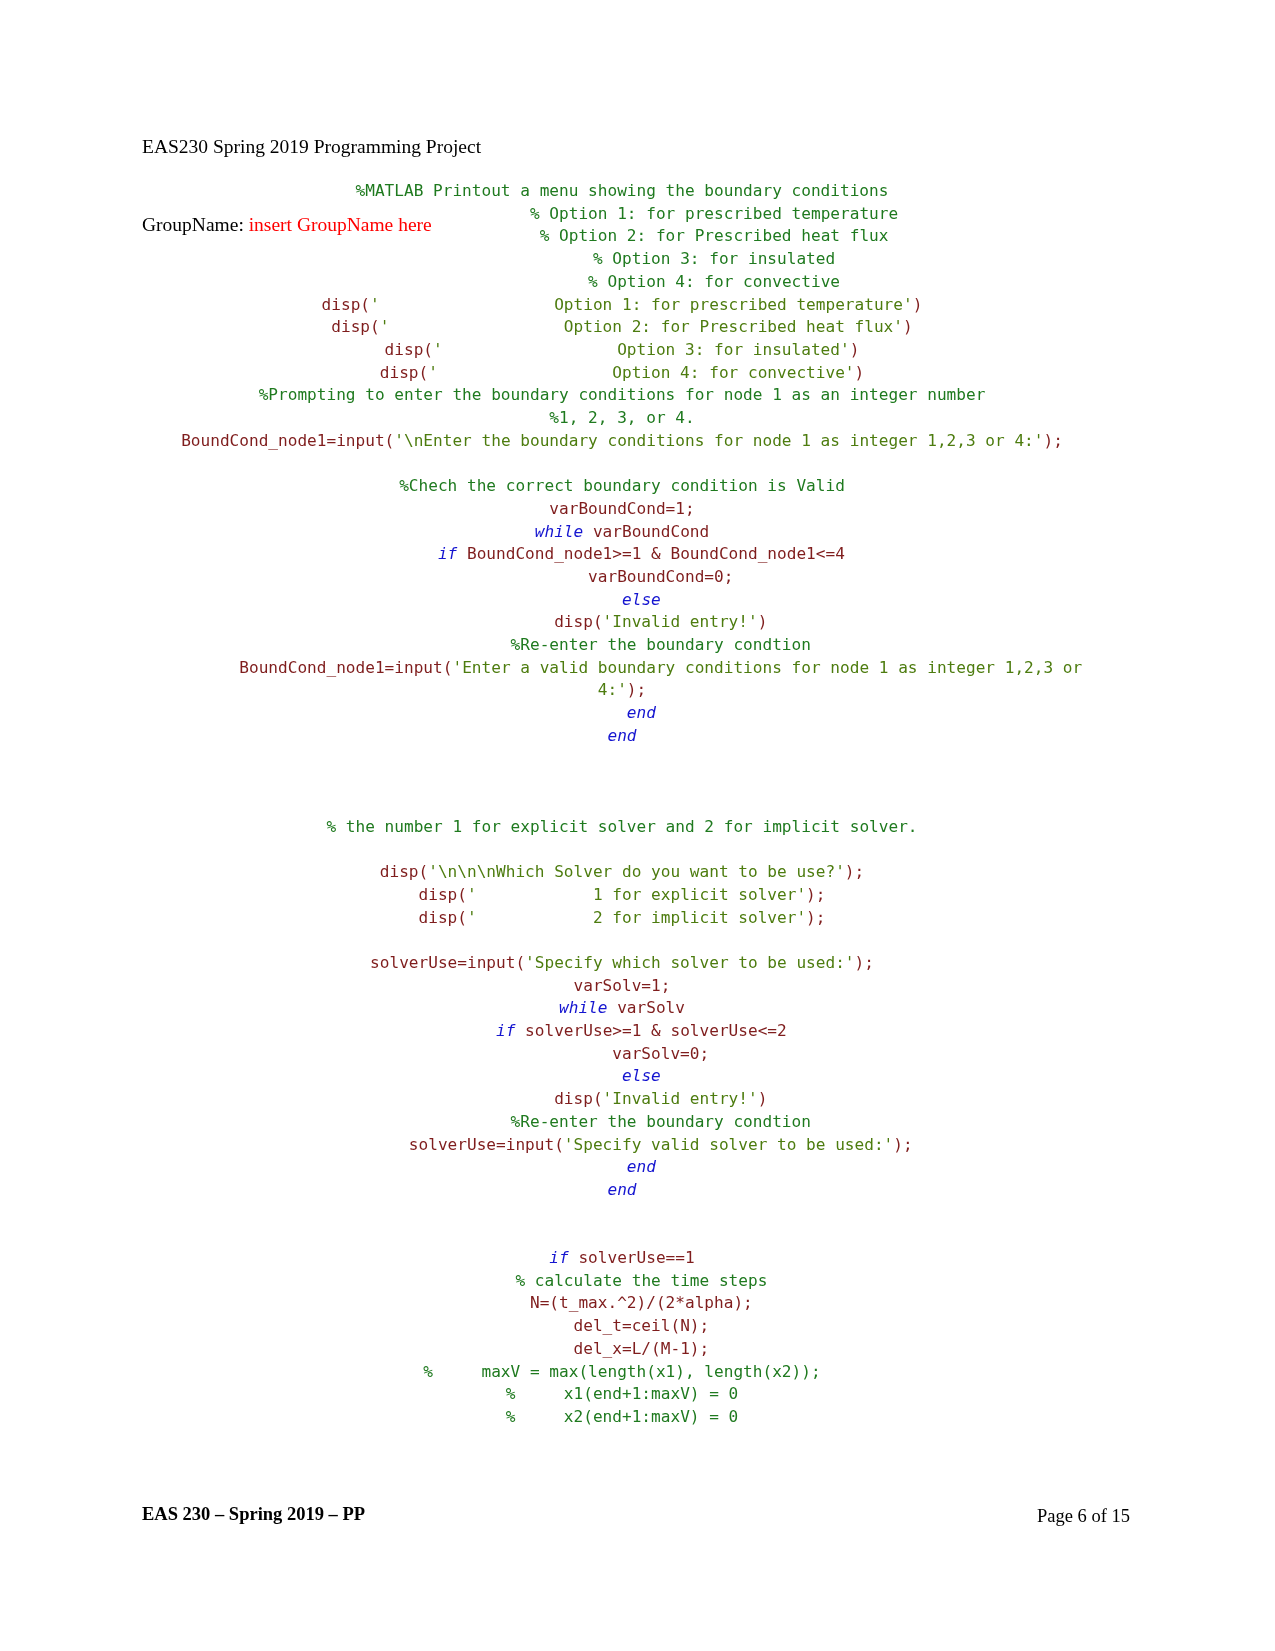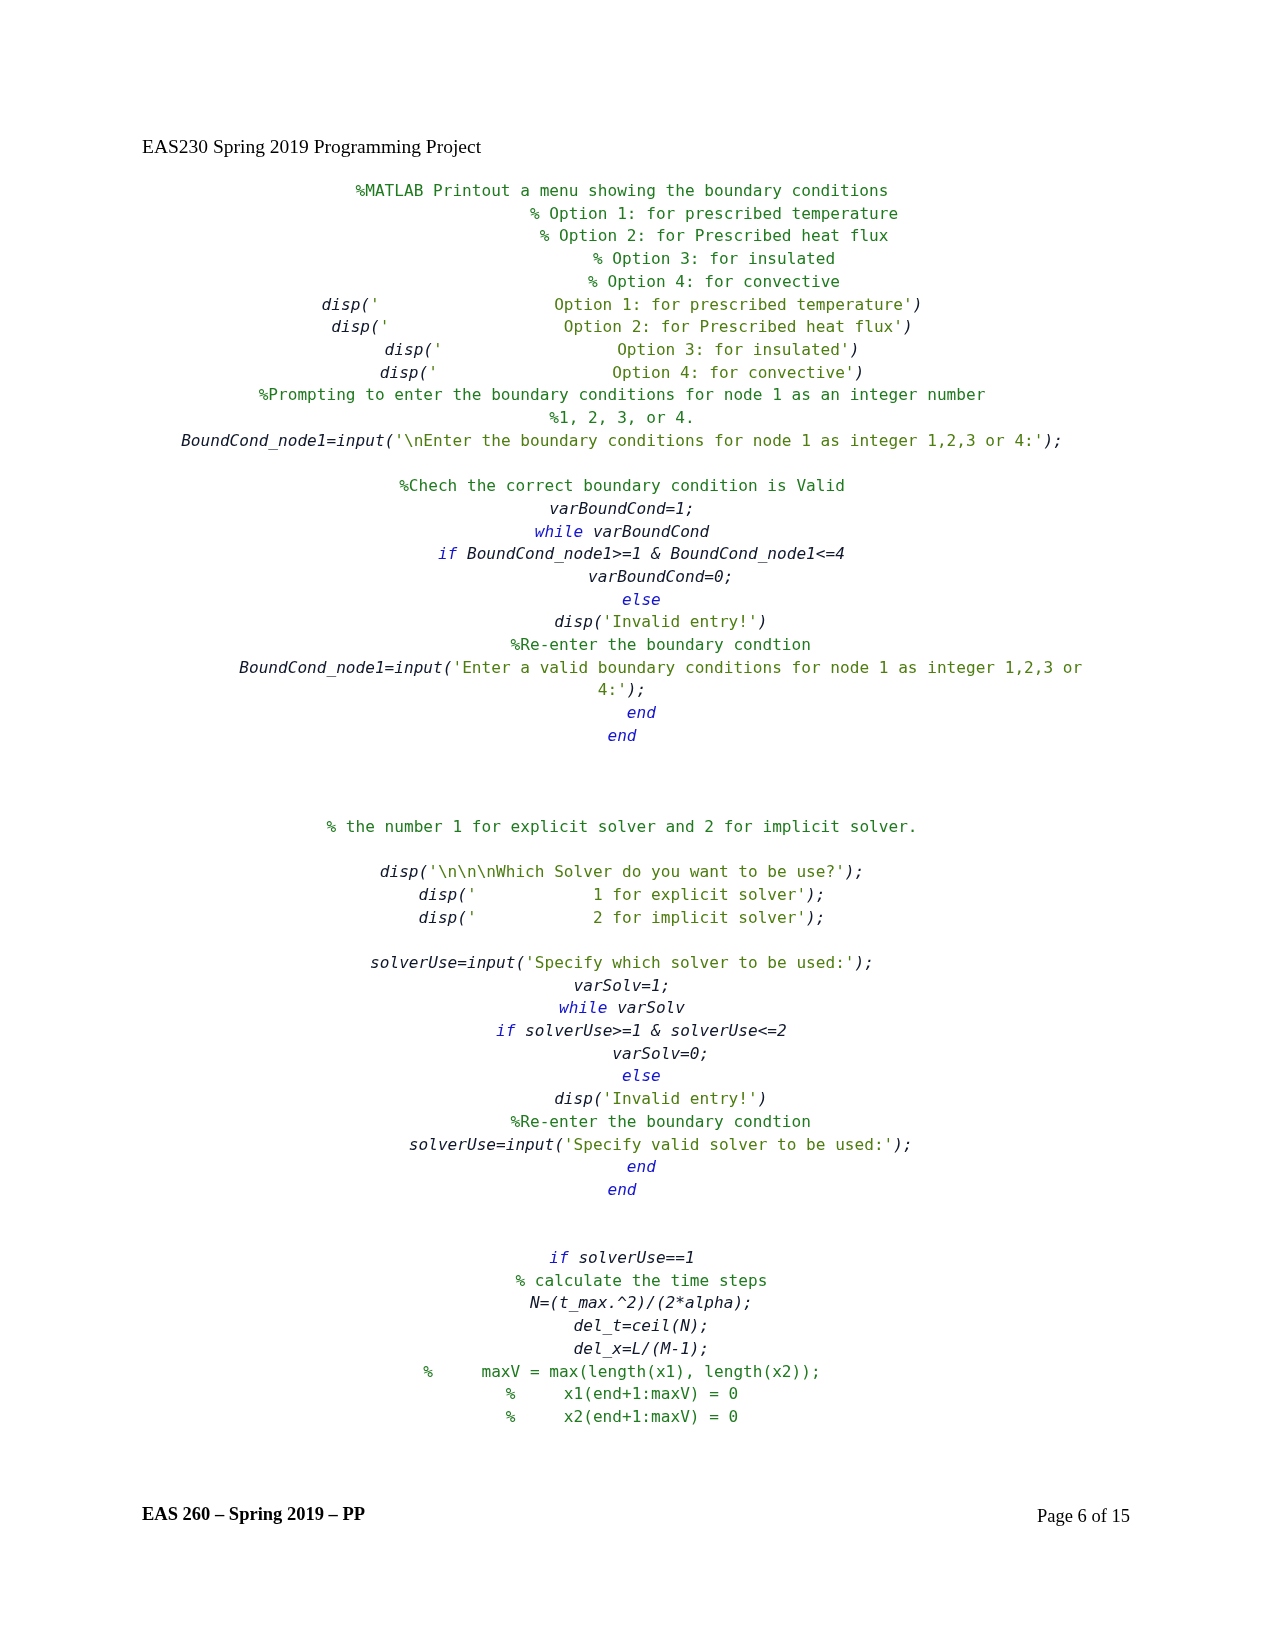--- a/index.html
+++ b/index.html
@@ -52,21 +52,21 @@
     text-align: center;
   }
   .code .ln {
     display: block;
     min-height: 22.7px;
     white-space: pre-wrap;
   }
   .cm   { color: #1f7a1f; }   
   .str  { color: #4d7c0f; }   
   .kw   { color: #1515d0; font-style: italic; }   
-  .id   { color: #0f172a; font-style: italic; }   
+  .id   { color: #7f1d1d; }   
 
   
   .footer-page {
     position: absolute;
     right: 145px;
     top: 1470px;
     font-family: "Liberation Serif", serif;
     font-size: 18.5px;
     color: #000000;
     white-space: pre;
@@ -83,20 +83,21 @@
     white-space: pre;
   }
 </style>
 </head>
 <body>
 
 <div class="page">
 
   <div class="header">
     <span class="header-line">EAS230 Spring 2019 Programming Project</span>
+    <span class="header-line"><span>GroupName: </span><span class="red">insert GroupName here</span></span>
   </div>
 
   <div class="code" id="code-block"><span class="ln"><span class="cm">%MATLAB Printout a menu showing the boundary conditions</span></span><span class="ln"><span class="cm">                   % Option 1: for prescribed temperature</span></span><span class="ln"><span class="cm">                   % Option 2: for Prescribed heat flux</span></span><span class="ln"><span class="cm">                   % Option 3: for insulated</span></span><span class="ln"><span class="cm">                   % Option 4: for convective</span></span><span class="ln"><span class="id">disp(</span><span class="str">'                  Option 1: for prescribed temperature'</span><span class="id">)</span></span><span class="ln"><span class="id">disp(</span><span class="str">'                  Option 2: for Prescribed heat flux'</span><span class="id">)</span></span><span class="ln"><span class="id">disp(</span><span class="str">'                  Option 3: for insulated'</span><span class="id">)</span></span><span class="ln"><span class="id">disp(</span><span class="str">'                  Option 4: for convective'</span><span class="id">)</span></span><span class="ln"><span class="cm">%Prompting to enter the boundary conditions for node 1 as an integer number</span></span><span class="ln"><span class="cm">%1, 2, 3, or 4.</span></span><span class="ln"><span class="id">BoundCond_node1=input(</span><span class="str">'\nEnter the boundary conditions for node 1 as integer 1,2,3 or 4:'</span><span class="id">);</span></span><span class="ln"><span class="id"></span>​</span><span class="ln"><span class="cm">%Chech the correct boundary condition is Valid</span></span><span class="ln"><span class="id">varBoundCond=1;</span></span><span class="ln"><span class="kw">while</span><span class="id"> varBoundCond</span></span><span class="ln"><span class="id">    </span><span class="kw">if</span><span class="id"> BoundCond_node1&gt;=1 &amp; BoundCond_node1&lt;=4</span></span><span class="ln"><span class="id">        varBoundCond=0;</span></span><span class="ln"><span class="id">    </span><span class="kw">else</span></span><span class="ln"><span class="id">        disp(</span><span class="str">'Invalid entry!'</span><span class="id">)</span></span><span class="ln"><span class="id">        </span><span class="cm">%Re-enter the boundary condtion</span></span><span class="ln"><span class="id">        BoundCond_node1=input(</span><span class="str">'Enter a valid boundary conditions for node 1 as integer 1,2,3 or 4:'</span><span class="id">);</span></span><span class="ln"><span class="id">    </span><span class="kw">end</span></span><span class="ln"><span class="kw">end</span></span><span class="ln"><span class="id"></span>​</span><span class="ln"><span class="id"></span>​</span><span class="ln"><span class="id"></span>​</span><span class="ln"><span class="cm">% the number 1 for explicit solver and 2 for implicit solver.</span></span><span class="ln"><span class="id"></span>​</span><span class="ln"><span class="id">disp(</span><span class="str">'\n\n\nWhich Solver do you want to be use?'</span><span class="id">);</span></span><span class="ln"><span class="id">disp(</span><span class="str">'            1 for explicit solver'</span><span class="id">);</span></span><span class="ln"><span class="id">disp(</span><span class="str">'            2 for implicit solver'</span><span class="id">);</span></span><span class="ln"><span class="id"></span>​</span><span class="ln"><span class="id">solverUse=input(</span><span class="str">'Specify which solver to be used:'</span><span class="id">);</span></span><span class="ln"><span class="id">varSolv=1;</span></span><span class="ln"><span class="kw">while</span><span class="id"> varSolv</span></span><span class="ln"><span class="id">    </span><span class="kw">if</span><span class="id"> solverUse&gt;=1 &amp; solverUse&lt;=2</span></span><span class="ln"><span class="id">        varSolv=0;</span></span><span class="ln"><span class="id">    </span><span class="kw">else</span></span><span class="ln"><span class="id">        disp(</span><span class="str">'Invalid entry!'</span><span class="id">)</span></span><span class="ln"><span class="id">        </span><span class="cm">%Re-enter the boundary condtion</span></span><span class="ln"><span class="id">        solverUse=input(</span><span class="str">'Specify valid solver to be used:'</span><span class="id">);</span></span><span class="ln"><span class="id">    </span><span class="kw">end</span></span><span class="ln"><span class="kw">end</span></span><span class="ln"><span class="id"></span>​</span><span class="ln"><span class="id"></span>​</span><span class="ln"><span class="kw">if</span><span class="id"> solverUse==1</span></span><span class="ln"><span class="id">    </span><span class="cm">% calculate the time steps</span></span><span class="ln"><span class="id">    N=(t_max.^2)/(2*alpha);</span></span><span class="ln"><span class="id">    del_t=ceil(N);</span></span><span class="ln"><span class="id">    del_x=L/(M-1);</span></span><span class="ln"><span class="cm">%     maxV = max(length(x1), length(x2));</span></span><span class="ln"><span class="cm">%     x1(end+1:maxV) = 0</span></span><span class="ln"><span class="cm">%     x2(end+1:maxV) = 0</span></span></div>
 
   <div class="footer-page">Page 6 of 15</div>
-  <div class="footer-course">EAS 260 – Spring 2019 – PP</div>
+  <div class="footer-course">EAS 230 – Spring 2019 – PP</div>
 
 </div>
 
 </body></html>

